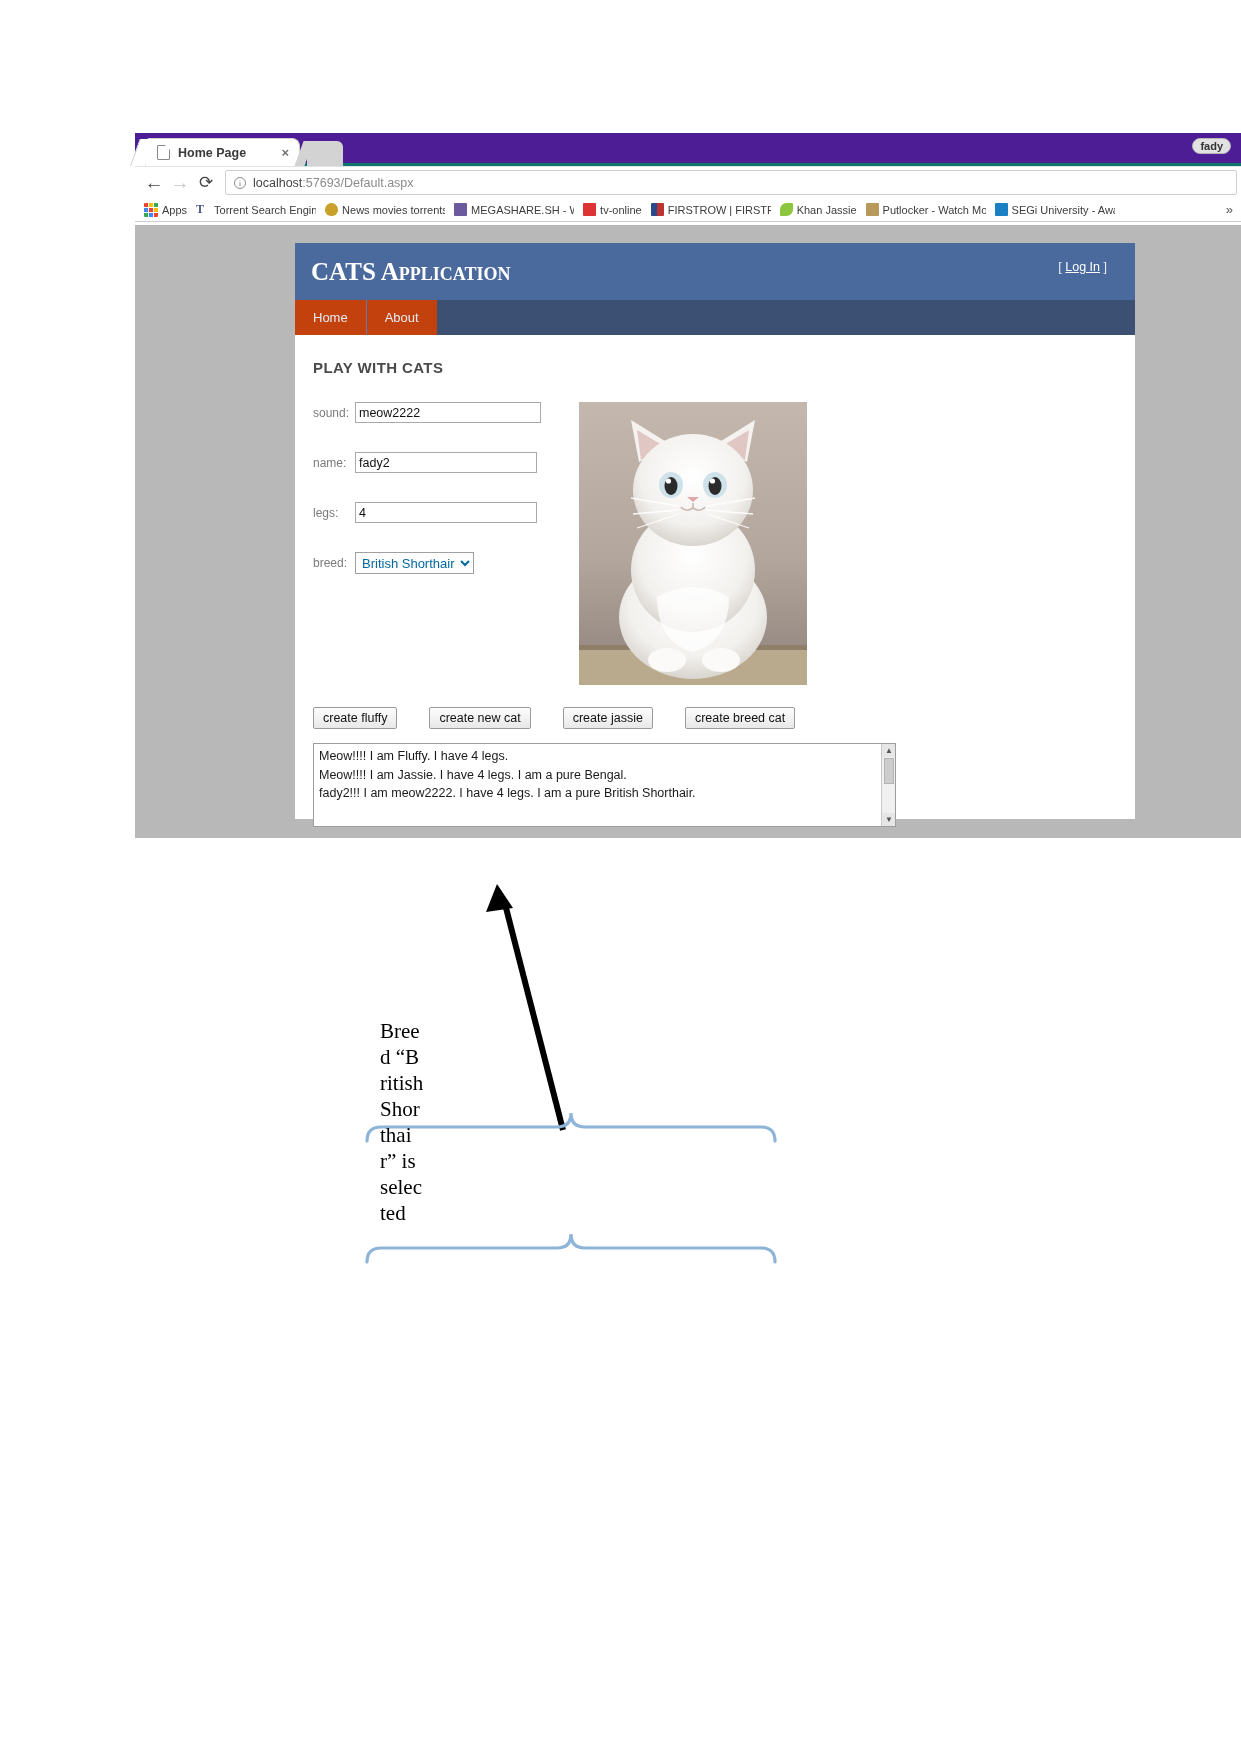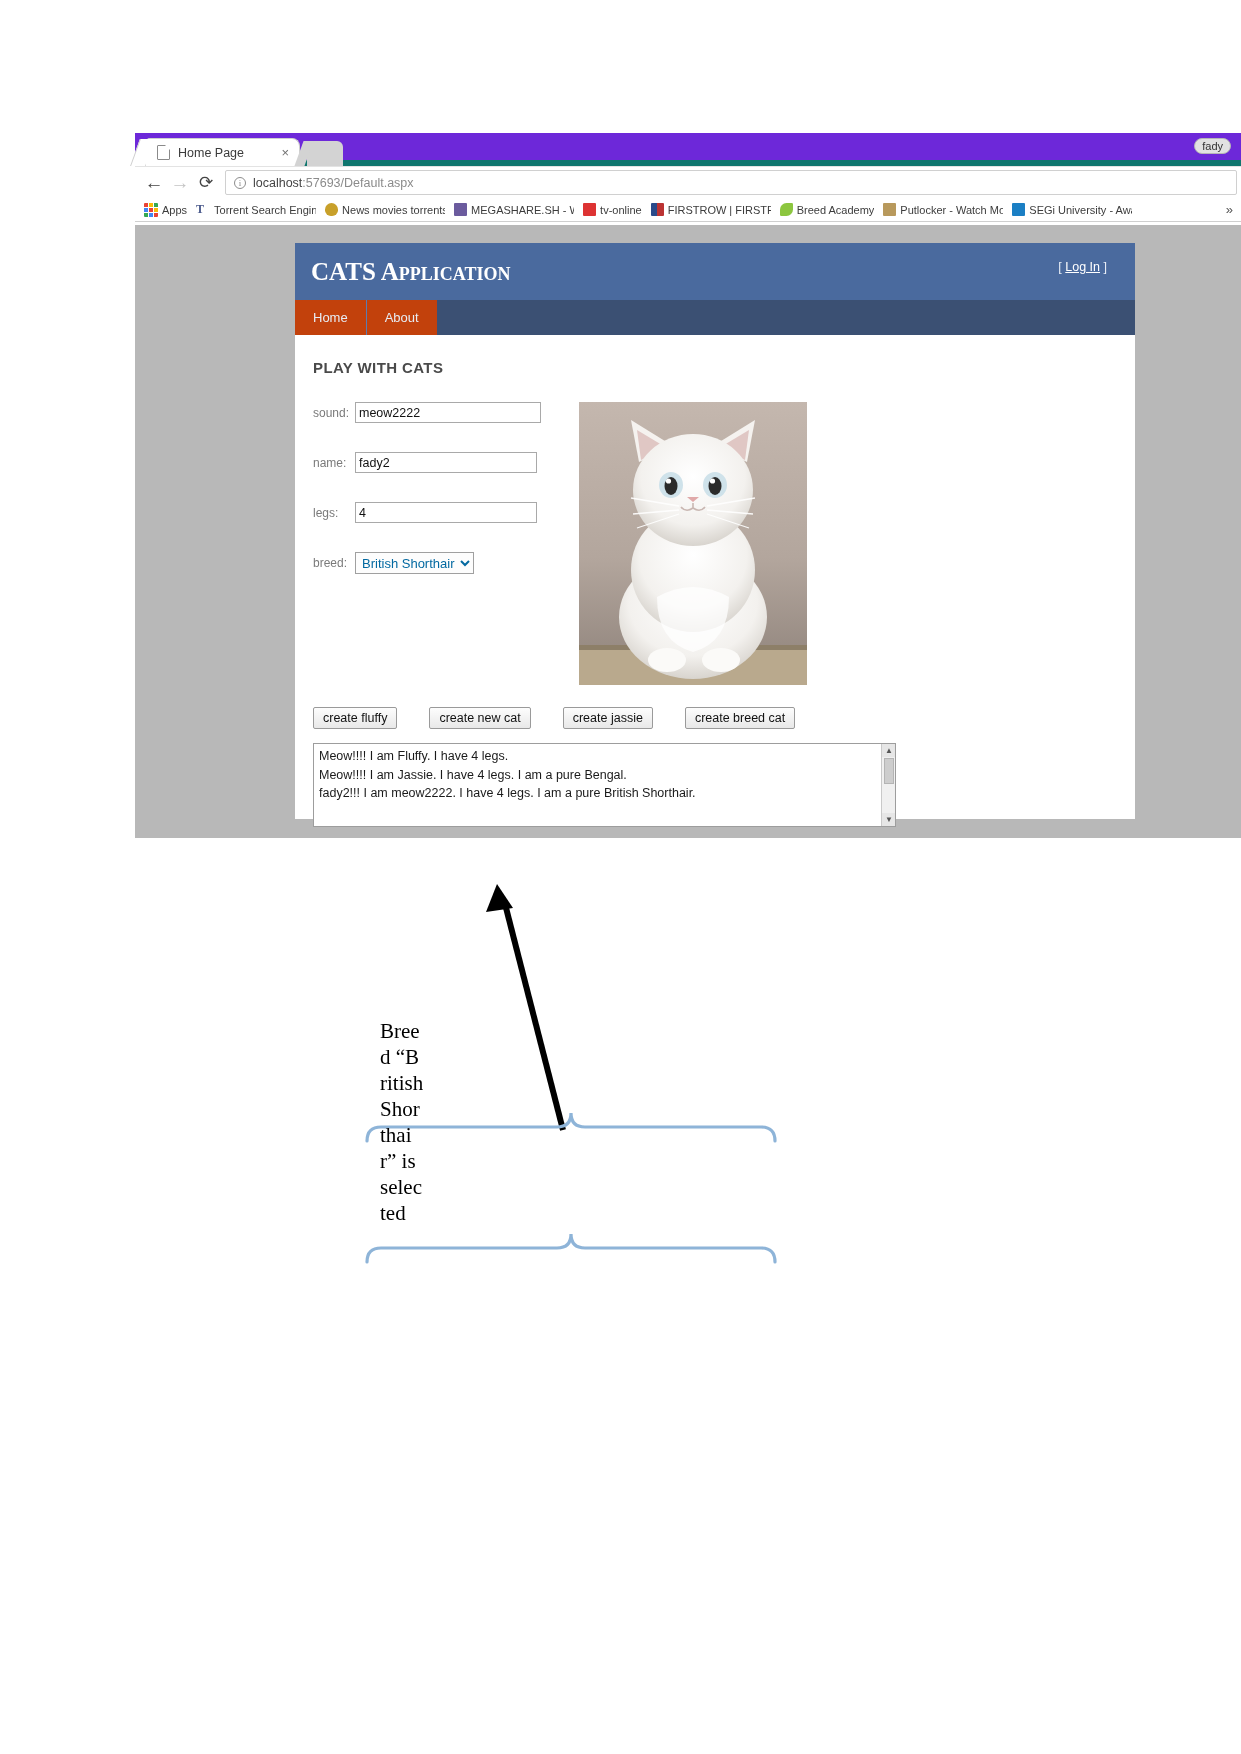--- a/index.html
+++ b/index.html
@@ -15,22 +15,23 @@
   
   #browser {
     position:absolute; left:135px; top:133px;
     width:1106px; height:705px;
     background:#ffffff;
   }
 
   
   .tabstrip {
     position:relative; height:33px; width:100%;
-    background:#6d28d9;
-    border-bottom:6px solid #0f766e;
+    background:#4c1d95;
+    border-bottom:3px solid #0f766e;
+    font-weight:bold;
   }
   .tab {
     position:absolute; left:10px; top:5px;
     width:155px; height:28px;
     background:#ffffff;
     border:1px solid #cfcfcf;
     border-bottom:none;
     border-radius:5px 8px 0 0;
     transform:skewX(0deg);
     display:flex; align-items:center;
@@ -312,21 +313,21 @@
     <div class="bm">
       <span class="bm-ico ico-tv"></span>
       <span class="bm-label">tv-online</span>
     </div>
     <div class="bm">
       <span class="bm-ico ico-firstrow"></span>
       <span class="bm-label">FIRSTROW | FIRSTROW</span>
     </div>
     <div class="bm">
       <span class="bm-ico ico-khan"></span>
-      <span class="bm-label">Breed Academy</span>
+      <span class="bm-label">Khan Jassie</span>
     </div>
     <div class="bm">
       <span class="bm-ico ico-put"></span>
       <span class="bm-label">Putlocker - Watch Mo</span>
     </div>
     <div class="bm">
       <span class="bm-ico ico-segi"></span>
       <span class="bm-label">SEGi University - Awa</span>
     </div>
     <span class="bm-more">»</span>

